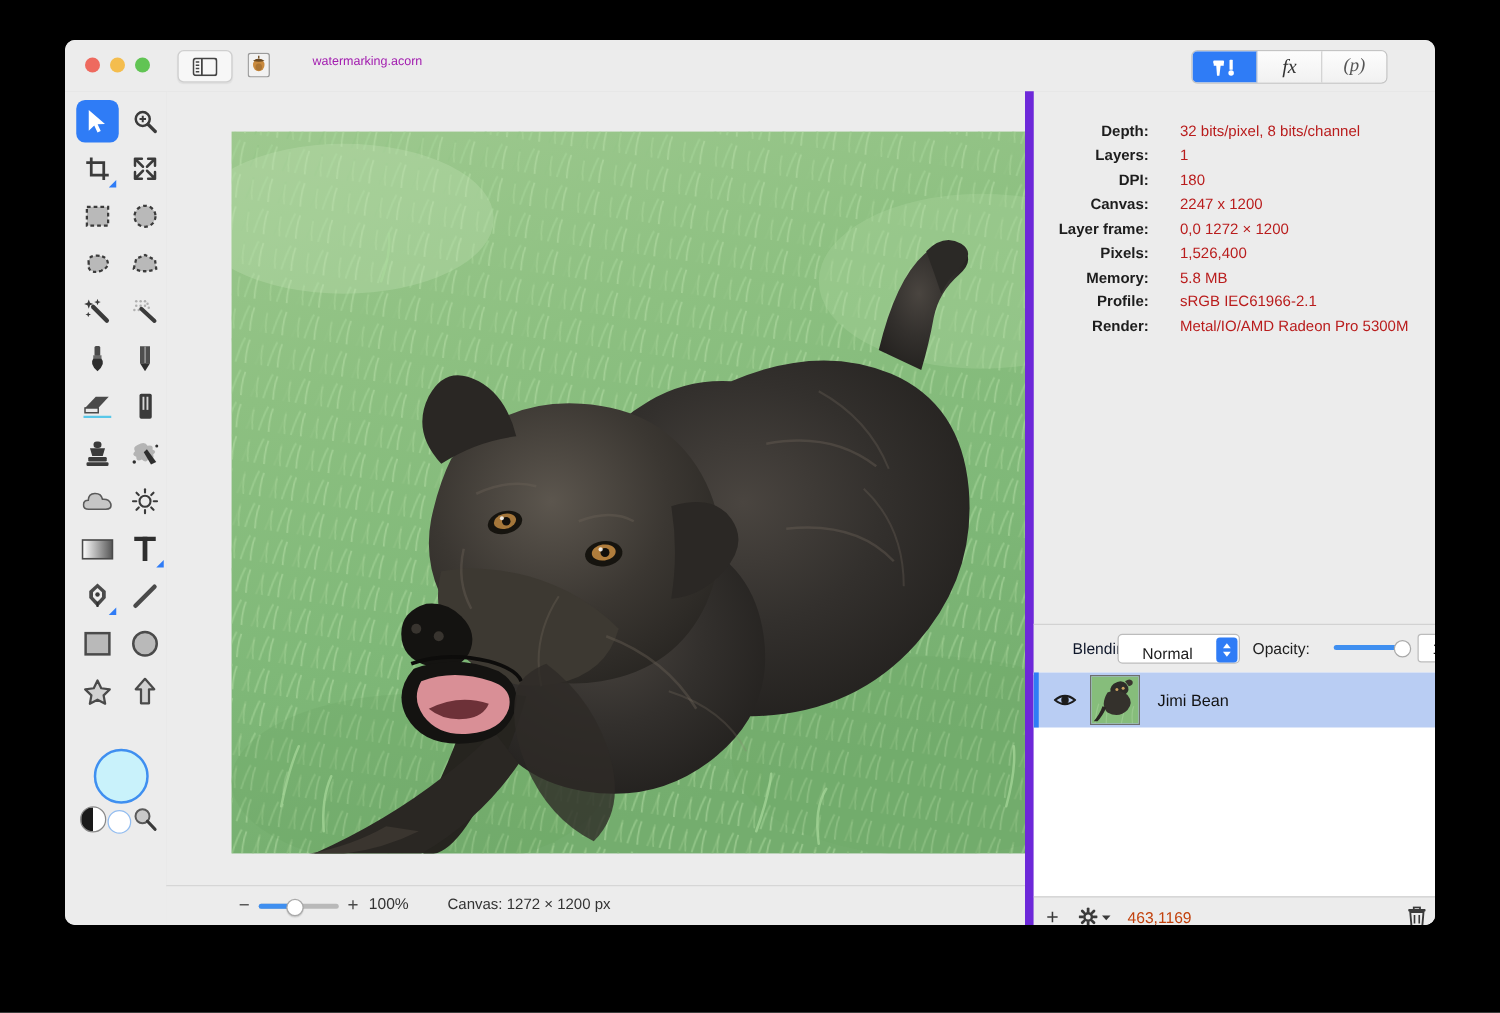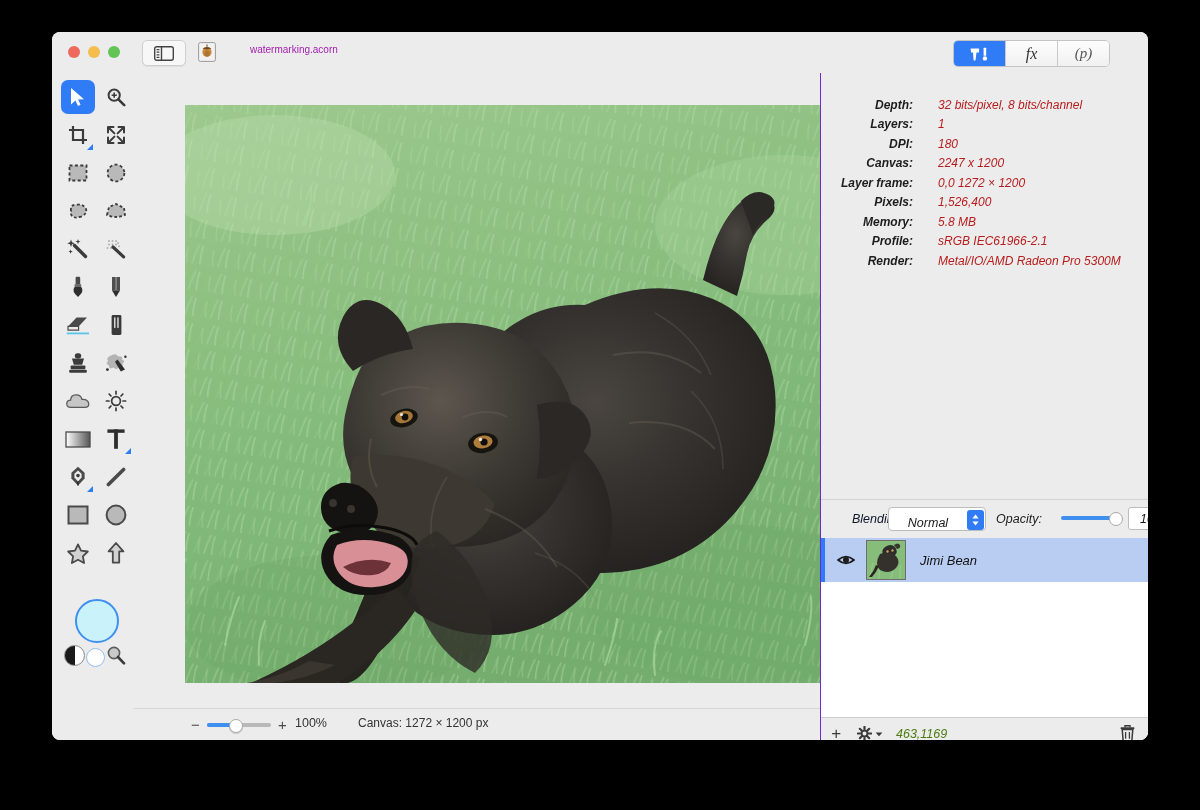--- a/index.html
+++ b/index.html
@@ -212,22 +212,21 @@
     left: 225px; top: 7px;
     font-size: 12px; color: #333;
   }
 
   
   #inspector {
     position: absolute;
     left: 768px; top: 41px;
     width: 328px; height: 667px;
     background: #ececec;
-    border-left: 1px solid #6d28d9;
-    font-style: italic;
+    border-left: 7px solid #6d28d9;
   }
   #info-table {
     position: absolute;
     left: 0; top: 22px;
     width: 328px;
   }
   .info-row {
     display: flex;
     height: 19.5px;
     align-items: center;
@@ -345,21 +344,21 @@
   #add-layer-btn {
     position: absolute; left: 10px; top: 7px;
     font-size: 17px; color: #3a3a3a; line-height: 17px;
   }
   #gear-btn {
     position: absolute; left: 36px; top: 8px;
     display: flex; align-items: center;
   }
   #coords-label {
     position: absolute; left: 75px; top: 9px;
-    font-size: 12.5px; color: #4d7c0f;
+    font-size: 12.5px; color: #c2410c;
   }
   #trash-btn {
     position: absolute; right: 14px; top: 7px;
   }
 </style>
 </head>
 <body>
 
 <div id="window">
 

